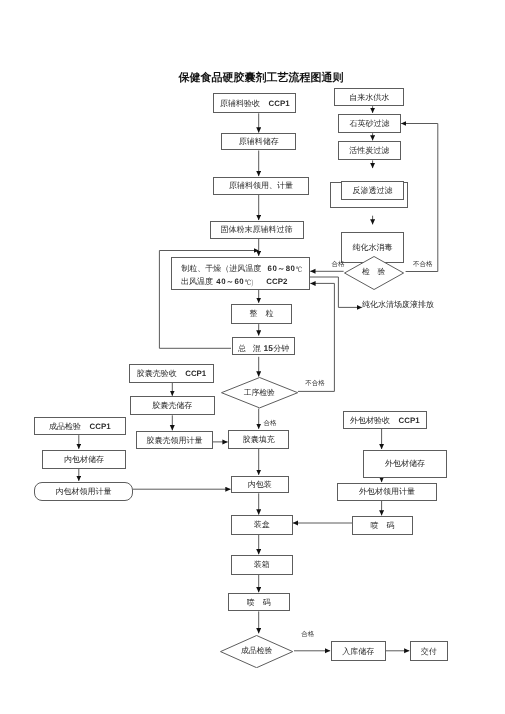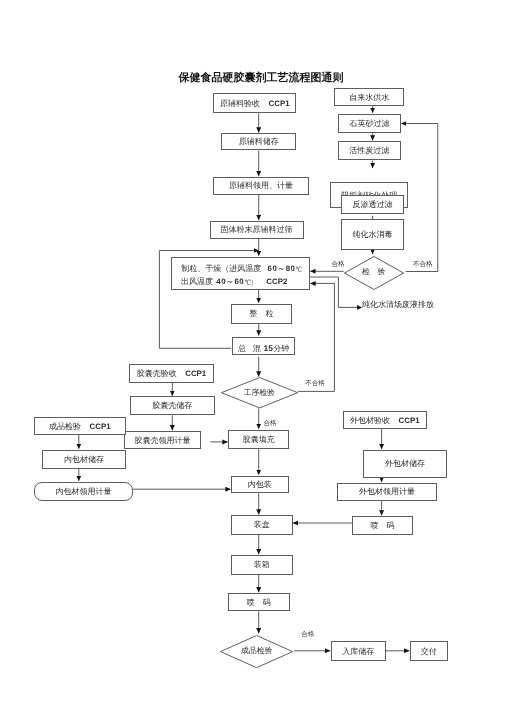--- a/index.html
+++ b/index.html
@@ -130,21 +130,21 @@
       <span>交付</span>
     </div>
     <div class="node" style="left: 128.9px; top: 364.4px; width: 85.2px; height: 18.3px;">
       <span>胶囊壳验收</span>
       <span style="display:inline-block;width:8.5px"></span>
       <span class="ccp">CCP1</span>
     </div>
     <div class="node" style="left: 129.8px; top: 396.4px; width: 85px; height: 18.9px;">
       <span>胶囊壳储存</span>
     </div>
-    <div class="node" style="left: 124px; top: 431px; width: 76.9px; height: 18.1px;">
+    <div class="node" style="left: 136px; top: 431px; width: 76.9px; height: 18.1px;">
       <span>胶囊壳领用计量</span>
     </div>
     <div class="node" style="left: 34.2px; top: 417.1px; width: 91.4px; height: 18px;">
       <span>成品检验</span>
       <span style="display:inline-block;width:8.5px"></span>
       <span class="ccp">CCP1</span>
     </div>
     <div class="node" style="left: 41.7px; top: 449.5px; width: 84.5px; height: 19.3px;">
       <span>内包材储存</span>
     </div>
@@ -170,24 +170,24 @@
     </div>
     <div class="node" style="left: 338.4px; top: 113.6px; width: 62.3px; height: 19.6px;">
       <span>石英砂过滤</span>
     </div>
     <div class="node" style="left: 338px; top: 141.1px; width: 62.6px; height: 19.3px;">
       <span>活性炭过滤</span>
     </div>
     <div class="node" style="left: 330.3px; top: 182px; width: 78.1px; height: 26px;">
       <span>阻垢剂软化处理</span>
     </div>
-    <div class="node" style="left: 341.4px; top: 195px; width: 62.4px; height: 18.5px;">
+    <div class="node" style="left: 341.4px; top: 181px; width: 62.4px; height: 18.5px;">
       <span>反渗透过滤</span>
     </div>
-    <div class="node" style="left: 341.4px; top: 219px; width: 62.4px; height: 31px;">
+    <div class="node" style="left: 341.4px; top: 232px; width: 62.4px; height: 31px;">
       <span>纯化水消毒</span>
     </div>
     <div class="dia" style="left: 343.6px; top: 255.9px; width: 60.1px; height: 34px; text-align: right;">
       <svg width="60.1" height="34" style="position:absolute;left:0;top:0">
         <polygon points="30.05,0.5 59.6,17 30.05,33.5 0.5,17" fill="#fff" stroke="#5d5d5d" stroke-width="1"></polygon>
       </svg>
       <span>检　验</span>
     </div>
     <div class="dia" style="left: 220.7px; top: 377.4px; width: 77.2px; height: 31.4px;">
       <svg width="77.2" height="31.4" style="position:absolute;left:0;top:0">

